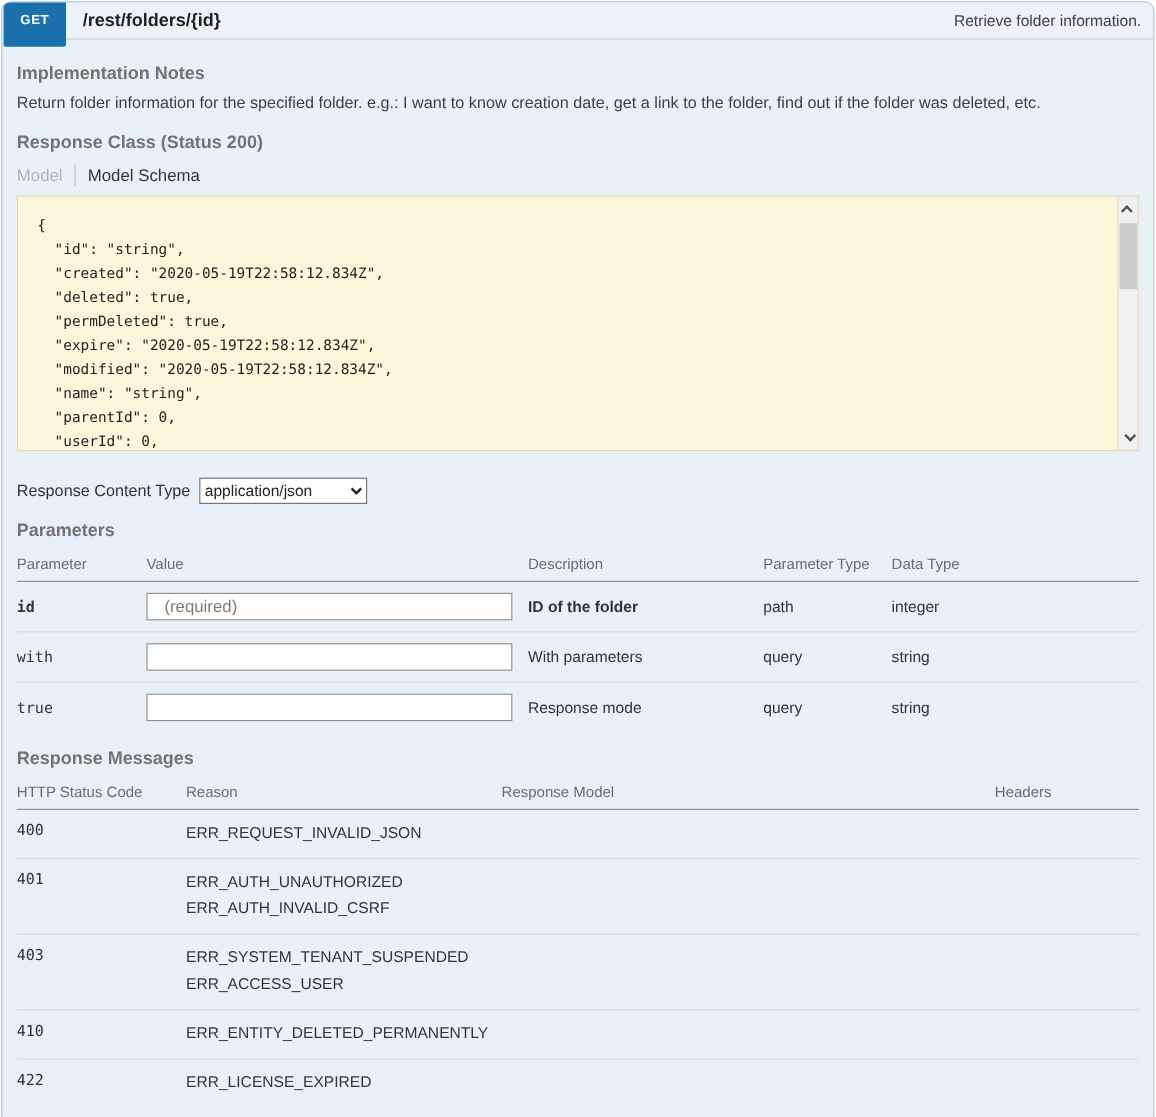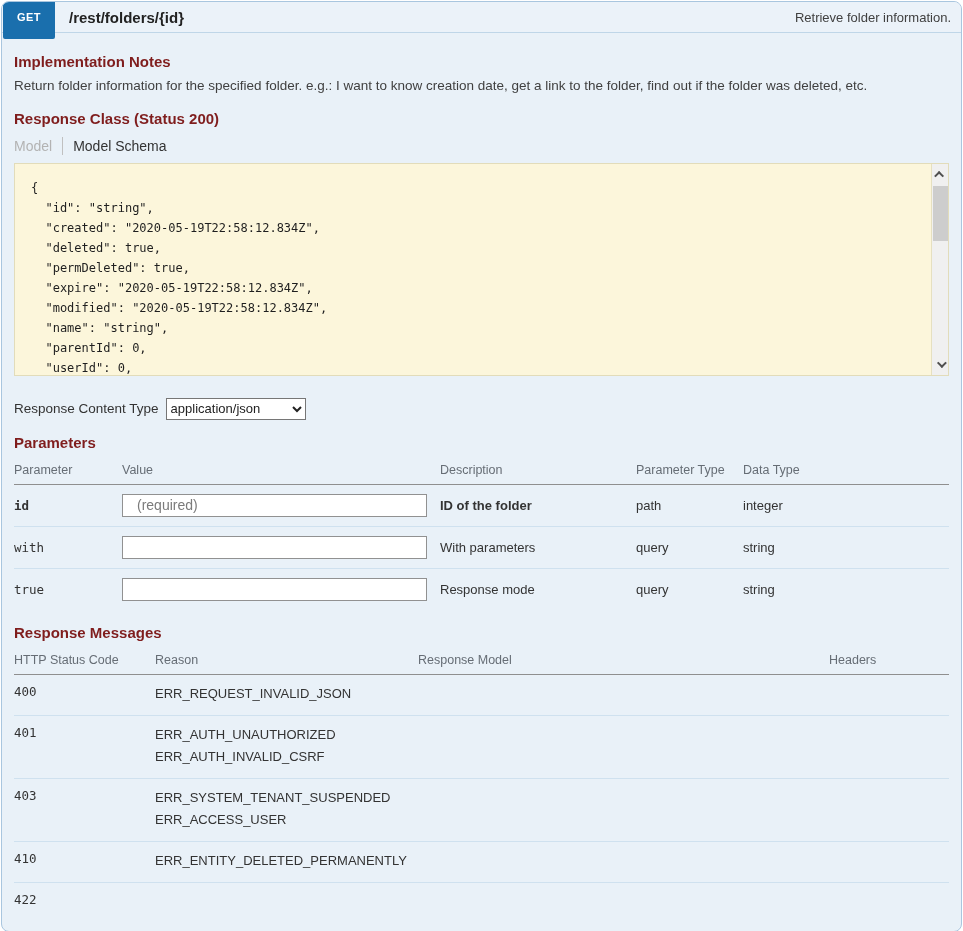--- a/index.html
+++ b/index.html
@@ -52,21 +52,21 @@
     color: #404040;
     cursor: pointer;
   }
 
   
   .content { padding: 10px 12px 14px 12px; }
 
   h2.section-heading {
     font-size: 15px;
     font-weight: bold;
-    color: #7f1d1d;
+    color: #737373;
     margin-top: 14px;
     margin-bottom: 6px;
   }
   h2.first { margin-top: 10px; }
 
   .notes-text {
     font-size: 13.5px;
     color: #404040;
     line-height: 1.45;
     margin-bottom: 4px;
@@ -306,19 +306,22 @@
         <span class="msg-code">410</span>
         <span class="msg-reason">
             <div>ERR_ENTITY_DELETED_PERMANENTLY</div>
           </span>
         <span></span>
           <span></span>
       </div>
 
       <div class="tbl-row msgs-grid msg-row last">
         <span class="msg-code">422</span>
+        <span class="msg-reason">
+            <div>ERR_LICENSE_EXPIRED</div>
+          </span>
         <span></span>
           <span></span>
       </div>
     </div>
 
   </div>
 </div>
 
 </body></html>

